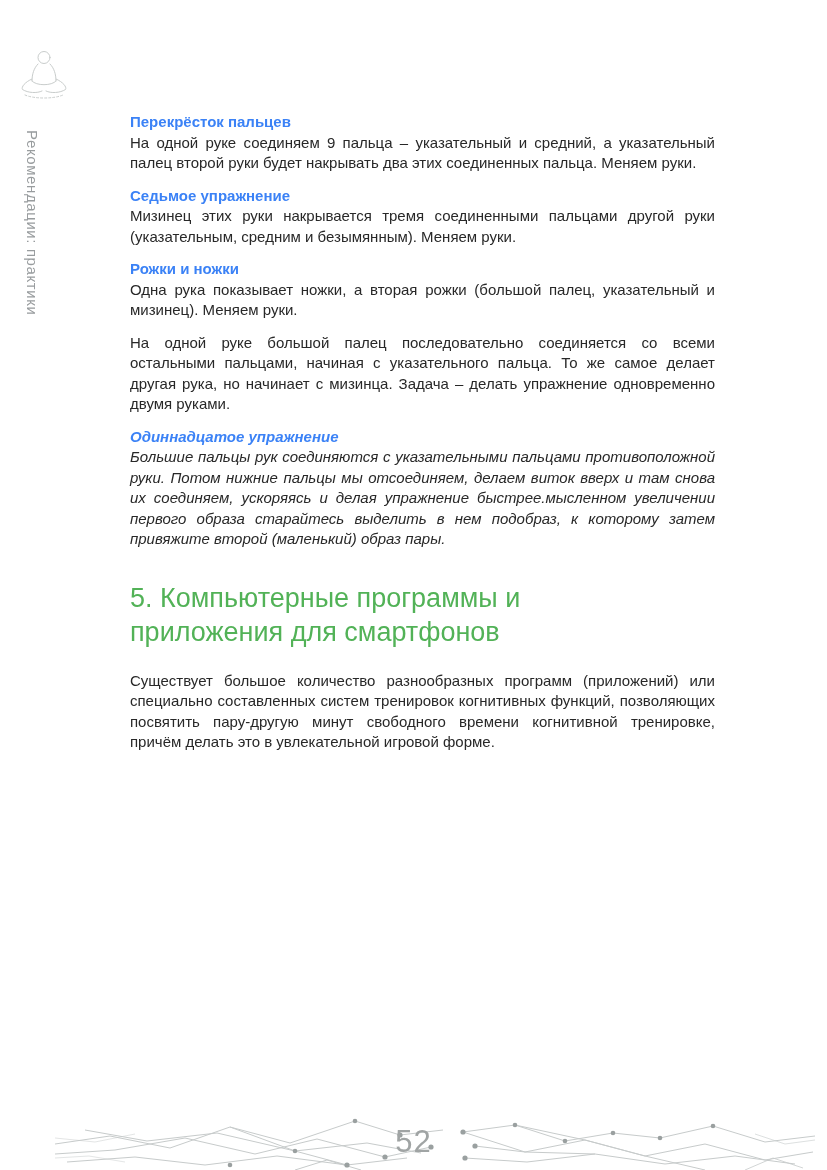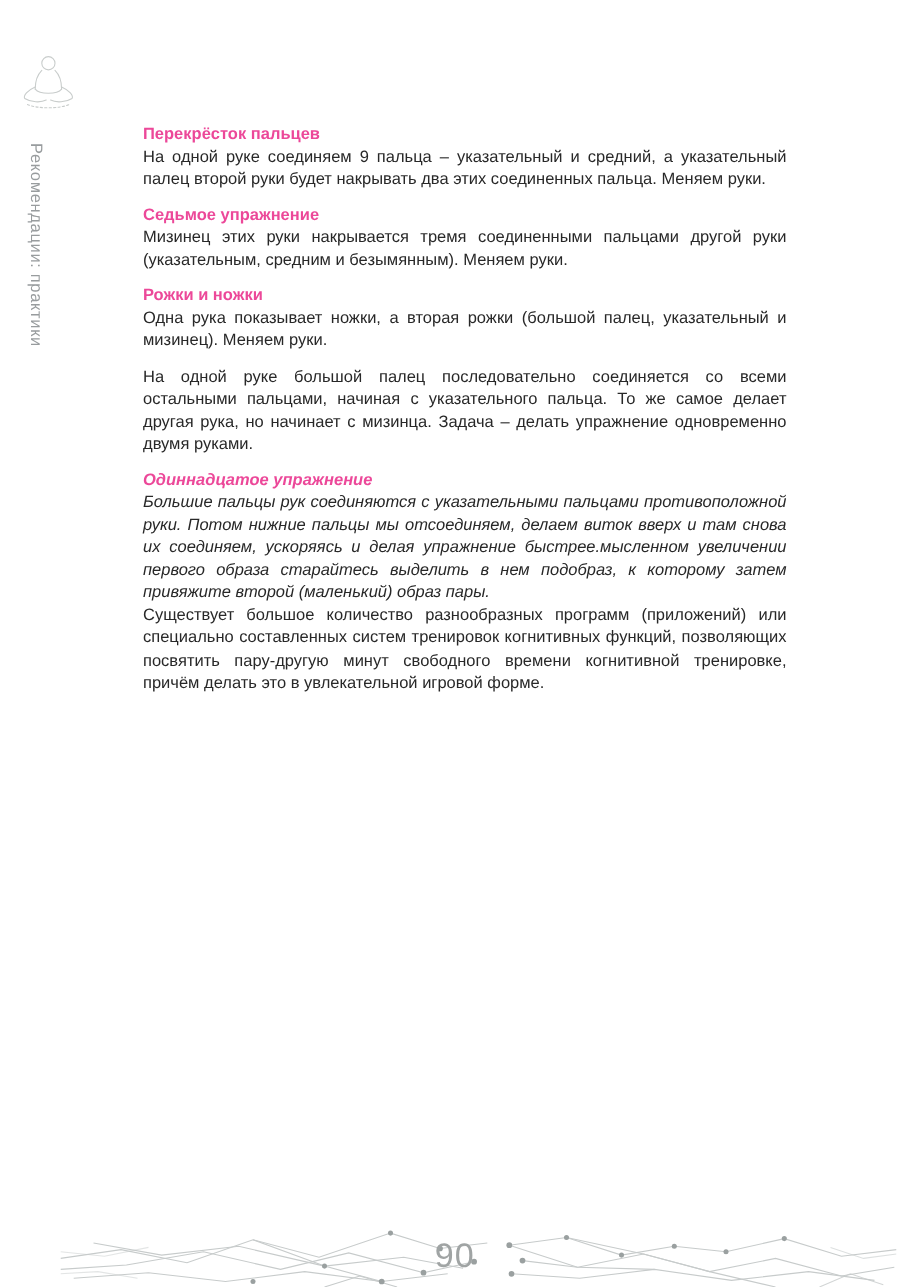--- a/index.html
+++ b/index.html
@@ -20,21 +20,21 @@
   }
   
   .content{
     position:absolute;left:130px;top:112px;width:585px;
     color:#282828;
     font-size:15px;line-height:20.5px;
   }
   .section{margin:0 0 12px 0;}
   .section h3{
     margin:0;font-size:15px;line-height:20.5px;
-    font-weight:700;color:#ec4899;
+    font-weight:700;color:#3b82f6;
   }
   .section p{margin:0;text-align:justify;}
   .section.last{margin-bottom:0;font-style:italic;}
   .chapter-title{
     margin:31px 0 22px 0;
     max-width:500px;
     font-size:27px;line-height:34px;
     font-weight:400;
     color:#52b257;
   }
@@ -90,20 +90,21 @@
 
     <div class="section">
       <p>На одной руке большой палец последовательно соединяется со всеми остальными пальцами, начиная с указательного пальца. То же самое делает другая рука, но начинает с мизинца. Задача – делать упражнение одновременно двумя руками.</p>
     </div>
 
     <div class="section last">
       <h3>Одиннадцатое упражнение</h3>
       <p>Большие пальцы рук соединяются с указательными пальцами противоположной руки. Потом нижние пальцы мы отсоединяем, делаем виток вверх и там снова их соединяем, ускоряясь и делая упражнение быстрее.мысленном увеличении первого образа старайтесь выделить в нем подобраз, к которому затем привяжите второй (маленький) образ пары.</p>
     </div>
 
+    <h1 class="chapter-title">5. Компьютерные программы и приложения для смартфонов</h1>
 
     <p class="chapter-par">Существует большое количество разнообразных программ (приложений) или специально составленных систем тренировок когнитивных функций, позволяющих посвятить пару-другую минут свободного времени когнитивной тренировке, причём делать это в увлекательной игровой форме.</p>
 
   </div>
 
   <div class="deco deco-left">
     <svg width="390" height="58" viewBox="0 0 390 58" fill="none">
       <g stroke="#c7cbcb" stroke-width="1">
         <polyline points="0,32 55,24 115,36 175,15 235,31 300,9 345,23 388,18"></polyline>
         <polyline points="0,42 60,38 130,26 200,42 262,27 330,45 376,35"></polyline>
@@ -143,15 +144,15 @@
         <circle cx="10" cy="46" r="2.6"></circle>
         <circle cx="60" cy="13" r="2.3"></circle>
         <circle cx="110" cy="29" r="2.3"></circle>
         <circle cx="158" cy="21" r="2.3"></circle>
         <circle cx="205" cy="26" r="2.3"></circle>
         <circle cx="258" cy="14" r="2.3"></circle>
       </g>
     </svg>
   </div>
 
-  <div class="page-number">90</div>
+  <div class="page-number">52</div>
 
 </div>
 
 </body></html>

